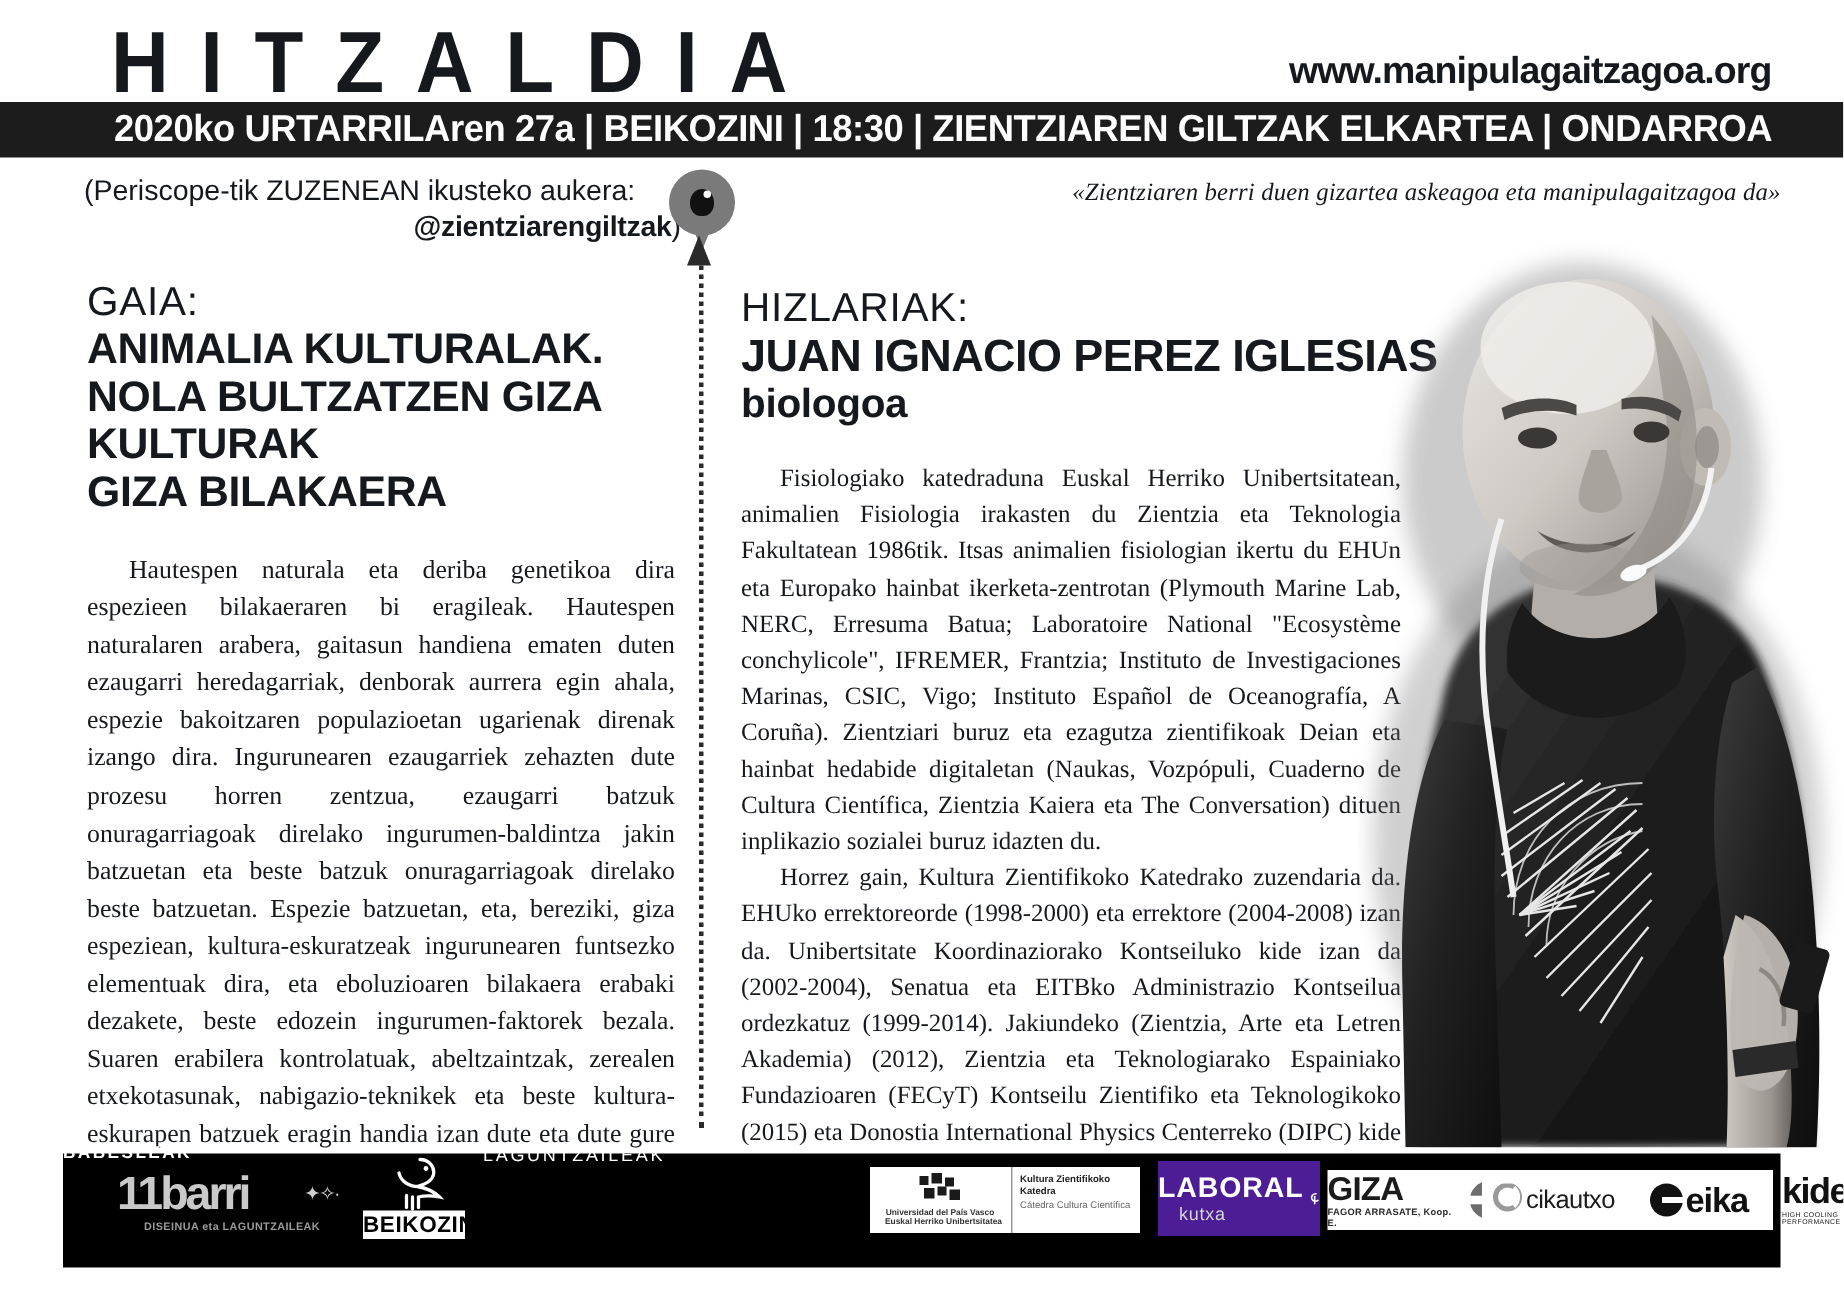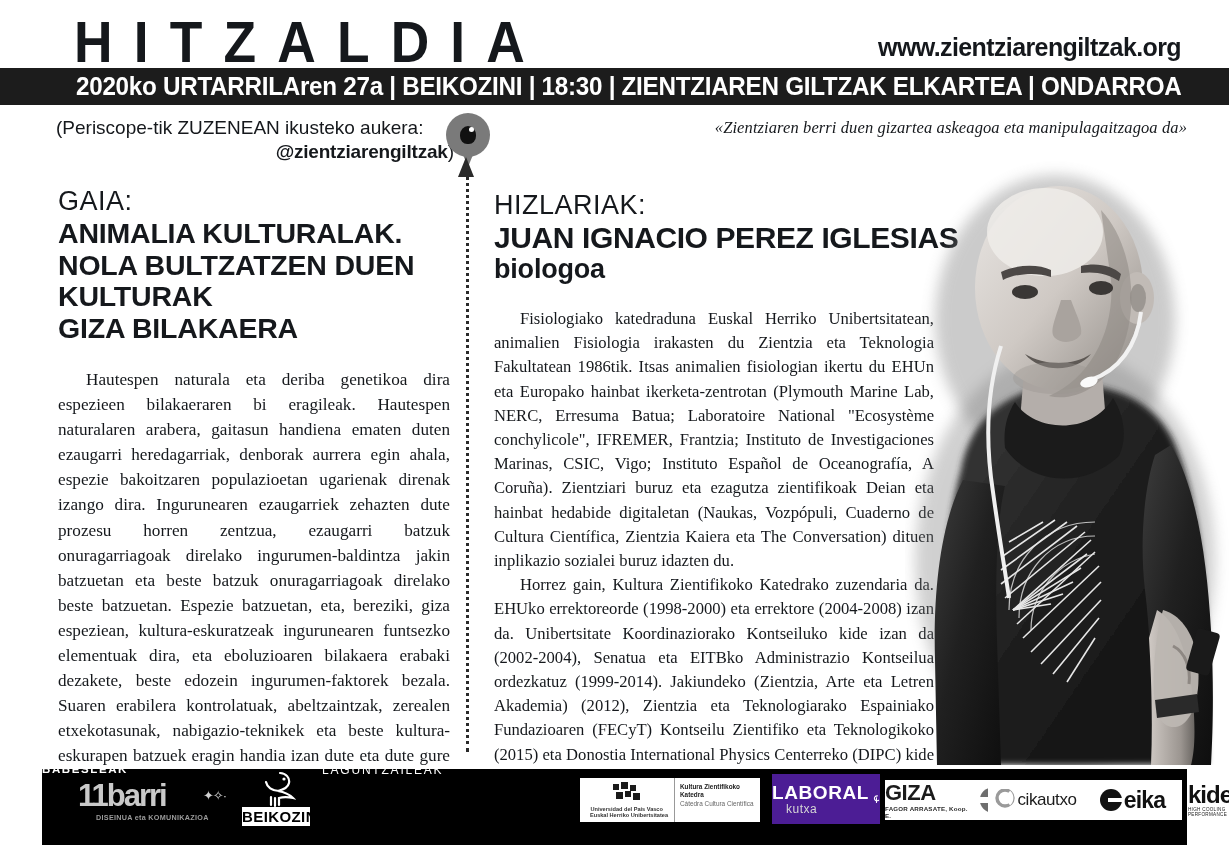--- a/index.html
+++ b/index.html
@@ -331,21 +331,21 @@
   .grp-a { width:280px; }
   .grp-b { width:865px; }
 </style>
 </head>
 <body>
 
 <div class="poster">
 
   <div class="hdr-top">
     <div class="hitzaldia">HITZALDIA</div>
-    <div class="weburl">www.zientziarengiltzak.org</div>
+    <div class="weburl">www.manipulagaitzagoa.org</div>
   </div>
 
   <div class="hdr-bar">
     <div class="bar-text">2020ko URTARRILAren 27a | BEIKOZINI | 18:30 | ZIENTZIAREN GILTZAK ELKARTEA | ONDARROA</div>
   </div>
 
   <div class="periscope">
     <span class="l1">(Periscope-tik ZUZENEAN ikusteko aukera:</span>
     <span class="l2"><span class="handle">@zientziarengiltzak</span><span>)</span></span>
   </div>
@@ -358,21 +358,21 @@
 
   <div class="quote">«Zientziaren berri duen gizartea askeagoa eta manipulagaitzagoa da»</div>
 
   <div class="divider-arrow"></div>
   <div class="divider"></div>
 
   <div class="col-left">
     <div class="label-kicker">GAIA:</div>
     <div class="title-big">
       <span class="tline">ANIMALIA KULTURALAK.</span>
-      <span class="tline">NOLA BULTZATZEN DUEN</span>
+      <span class="tline">NOLA BULTZATZEN GIZA</span>
       <span class="tline">KULTURAK</span>
       <span class="tline">GIZA BILAKAERA</span>
     </div>
   </div>
   <div class="body-left">Hautespen naturala eta deriba genetikoa dira espezieen bilakaeraren bi eragileak. Hautespen naturalaren arabera, gaitasun handiena ematen duten ezaugarri heredagarriak, denborak aurrera egin ahala, espezie bakoitzaren populazioetan ugarienak direnak izango dira. Ingurunearen ezaugarriek zehazten dute prozesu horren zentzua, ezaugarri batzuk onuragarriagoak direlako ingurumen-baldintza jakin batzuetan eta beste batzuk onuragarriagoak direlako beste batzuetan. Espezie batzuetan, eta, bereziki, giza espeziean, kultura-eskuratzeak ingurunearen funtsezko elementuak dira, eta eboluzioaren bilakaera erabaki dezakete, beste edozein ingurumen-faktorek bezala. Suaren erabilera kontrolatuak, abeltzaintzak, zerealen etxekotasunak, nabigazio-teknikek eta beste kultura-eskurapen batzuek eragin handia izan dute eta dute gure espeziearen ezaugarrietan edo, gutxienez, populazio jakin batzuenetan. Eta etorkizunean kultura eskuratze horiek edo beste batzuk gauzatzen jarraituko dute.</div>
 
   <div class="col-right">
     <div class="label-kicker-r">HIZLARIAK:</div>
     <div class="speaker-name">JUAN IGNACIO PEREZ IGLESIAS</div>
     <div class="speaker-role">biologoa</div>
@@ -498,21 +498,21 @@
     </svg>
   </div>
 
   <div class="sponsors">
 
     <div class="spon-group grp-a">
       <div class="spon-head">BABESLEAK</div>
 
       <div class="logo l-barri">
         <div class="bw">11barri</div>
-        <div class="bsub">DISEINUA eta KOMUNIKAZIOA</div>
+        <div class="bsub">DISEINUA eta LAGUNTZAILEAK</div>
         <div class="stars">✦✧·</div>
       </div>
 
       <div class="logo l-beik">
         <svg class="gull" width="38" height="40" viewBox="0 0 38 40">
           <path d="M22 3 C28 3 32 8 31 13 C30 18 24 20 20 21 C26 22 31 24 35 28
                    C30 27 25 27 21 28 L21 35 M17 28 L17 36 M13 27 L13 35
                    M21 21 C14 21 9 17 8 12" stroke="#ffffff" stroke-width="2.2" fill="none" stroke-linecap="round"></path>
           <circle cx="26" cy="9" r="1.6" fill="#ffffff"></circle>
         </svg>

